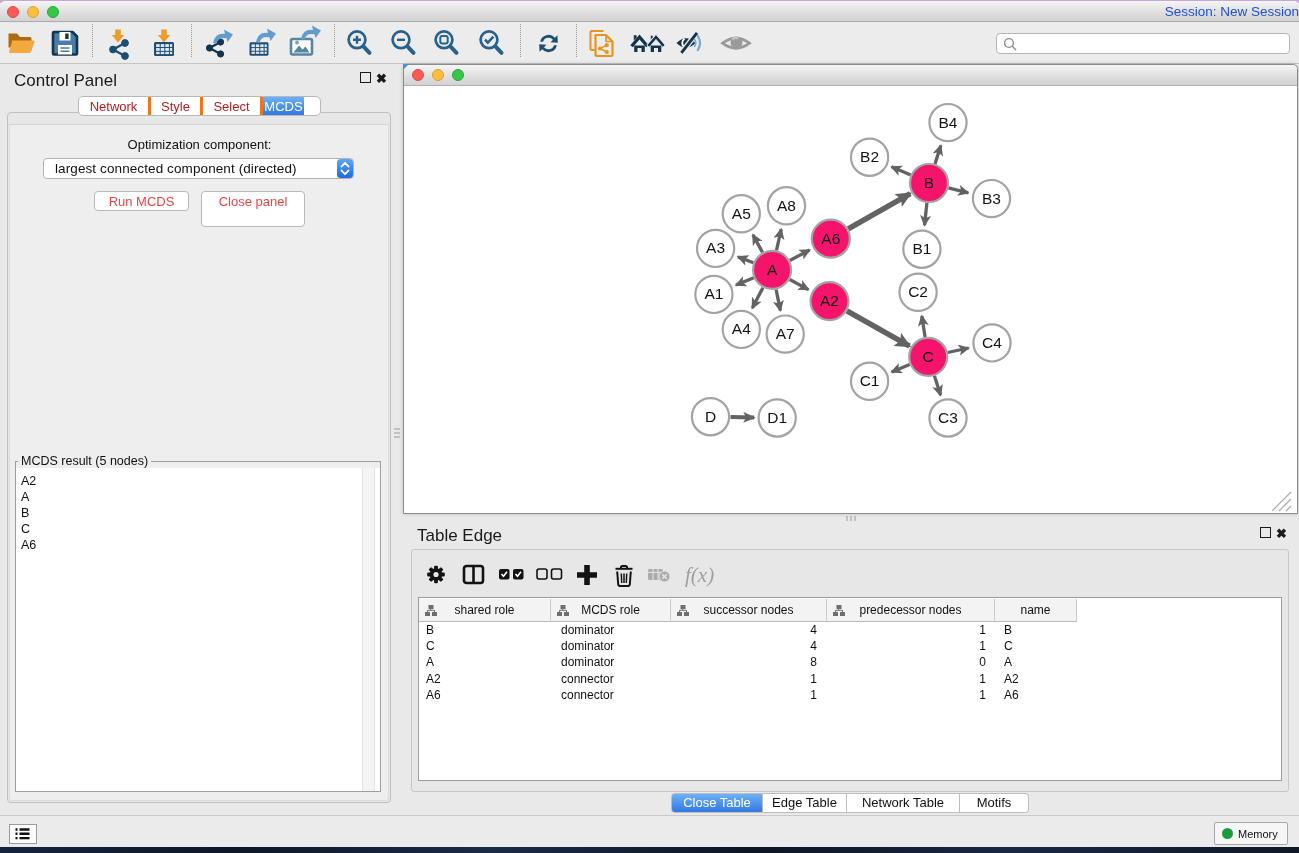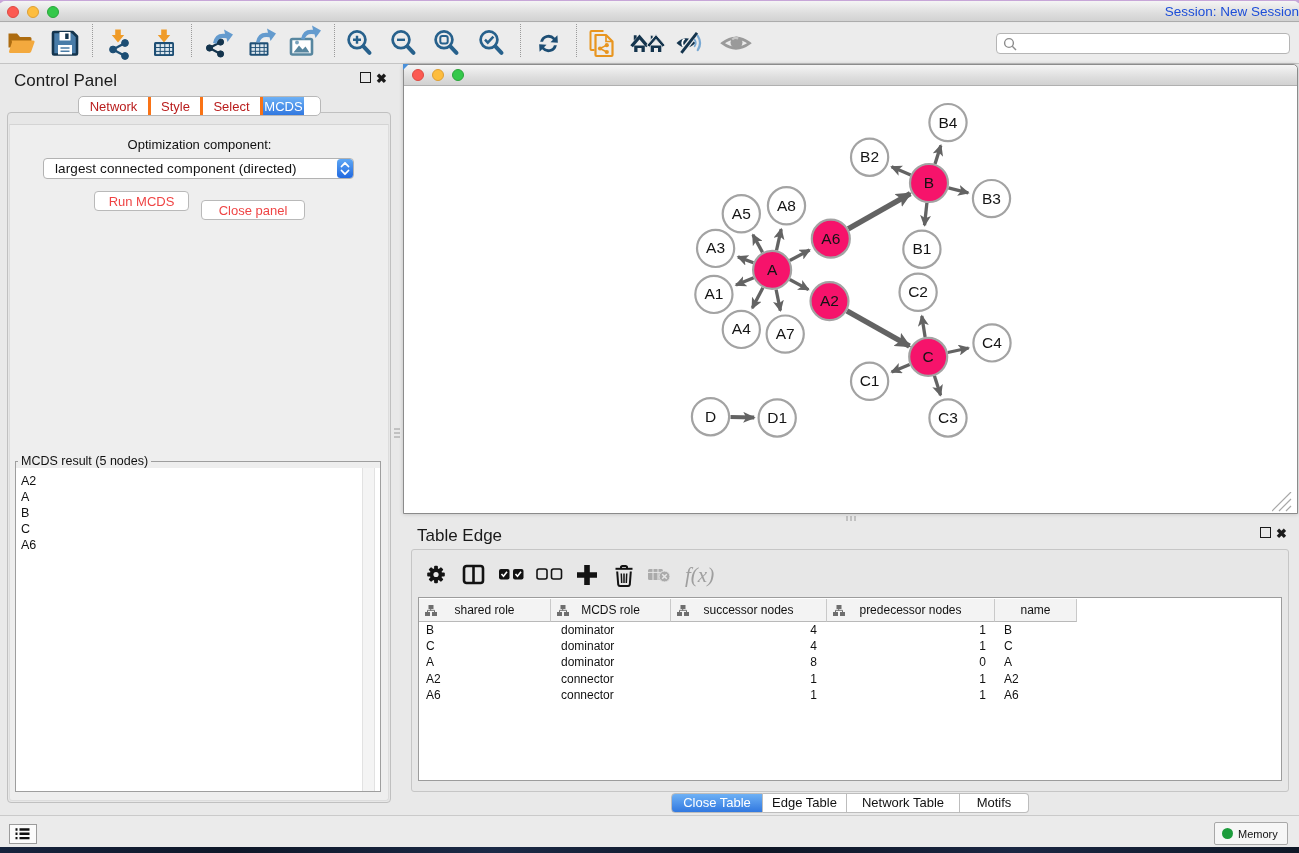--- a/index.html
+++ b/index.html
@@ -206,21 +206,21 @@
 </div>
 <div class="abs" style="left:9px;top:137px;width:381px;text-align:center;font-size:13px;color:#111">Optimization component:</div>
 <div class="abs" style="left:43px;top:158px;width:311px;height:21px;background:#fff;border:1px solid #b2b2b2;border-radius:4px"></div>
 <div class="abs" style="left:55px;top:161px;font-size:13.5px;letter-spacing:0.1px;color:#111">largest connected component (directed)</div>
 <div class="abs" style="left:337px;top:159px;width:16px;height:19px;background:linear-gradient(#5ea7f4,#2169e0);border-radius:3.5px"></div>
 <svg class="abs" style="left:337px;top:159px" width="16" height="19" viewBox="0 0 16 19">
     <path d="M4.5 7.5 L8 3.8 L11.5 7.5" fill="none" stroke="#fff" stroke-width="1.8" stroke-linecap="round" stroke-linejoin="round"></path>
     <path d="M4.5 11.5 L8 15.2 L11.5 11.5" fill="none" stroke="#fff" stroke-width="1.8" stroke-linecap="round" stroke-linejoin="round"></path>
   </svg>
 <div class="abs btn" style="left:94px;top:191px;width:95px;height:20px;line-height:19px">Run MCDS</div>
-<div class="abs btn" style="left:201px;top:200px;width:104px;height:20px;line-height:19px">Close panel</div>
+<div class="abs btn" style="left:201px;top:191px;width:104px;height:36px;line-height:19px">Close panel</div>
 
 <div class="abs" style="left:15px;top:461px;width:366px;height:331px;border:1px solid #9e9e9e"></div>
 <div class="abs grouplab" style="left:18px;top:454px">MCDS result (5 nodes)</div>
 <div class="abs" style="left:16px;top:468px;width:364px;height:323px;background:#fff"></div>
 <div class="abs" style="left:362px;top:468px;width:13px;height:323px;background:#f4f4f4;border-left:1px solid #e2e2e2;border-right:1px solid #e2e2e2"></div>
 <div class="abs" style="left:21px;top:473px;font-size:12.5px;color:#111;line-height:16px">A2<br>A<br>B<br>C<br>A6</div>
 
 <svg class="abs" style="left:393px;top:427px" width="8" height="14">
     <path d="M1 2h6M1 6h6M1 10h6" stroke="#9a9a9a" stroke-width="1"></path>
   </svg>

